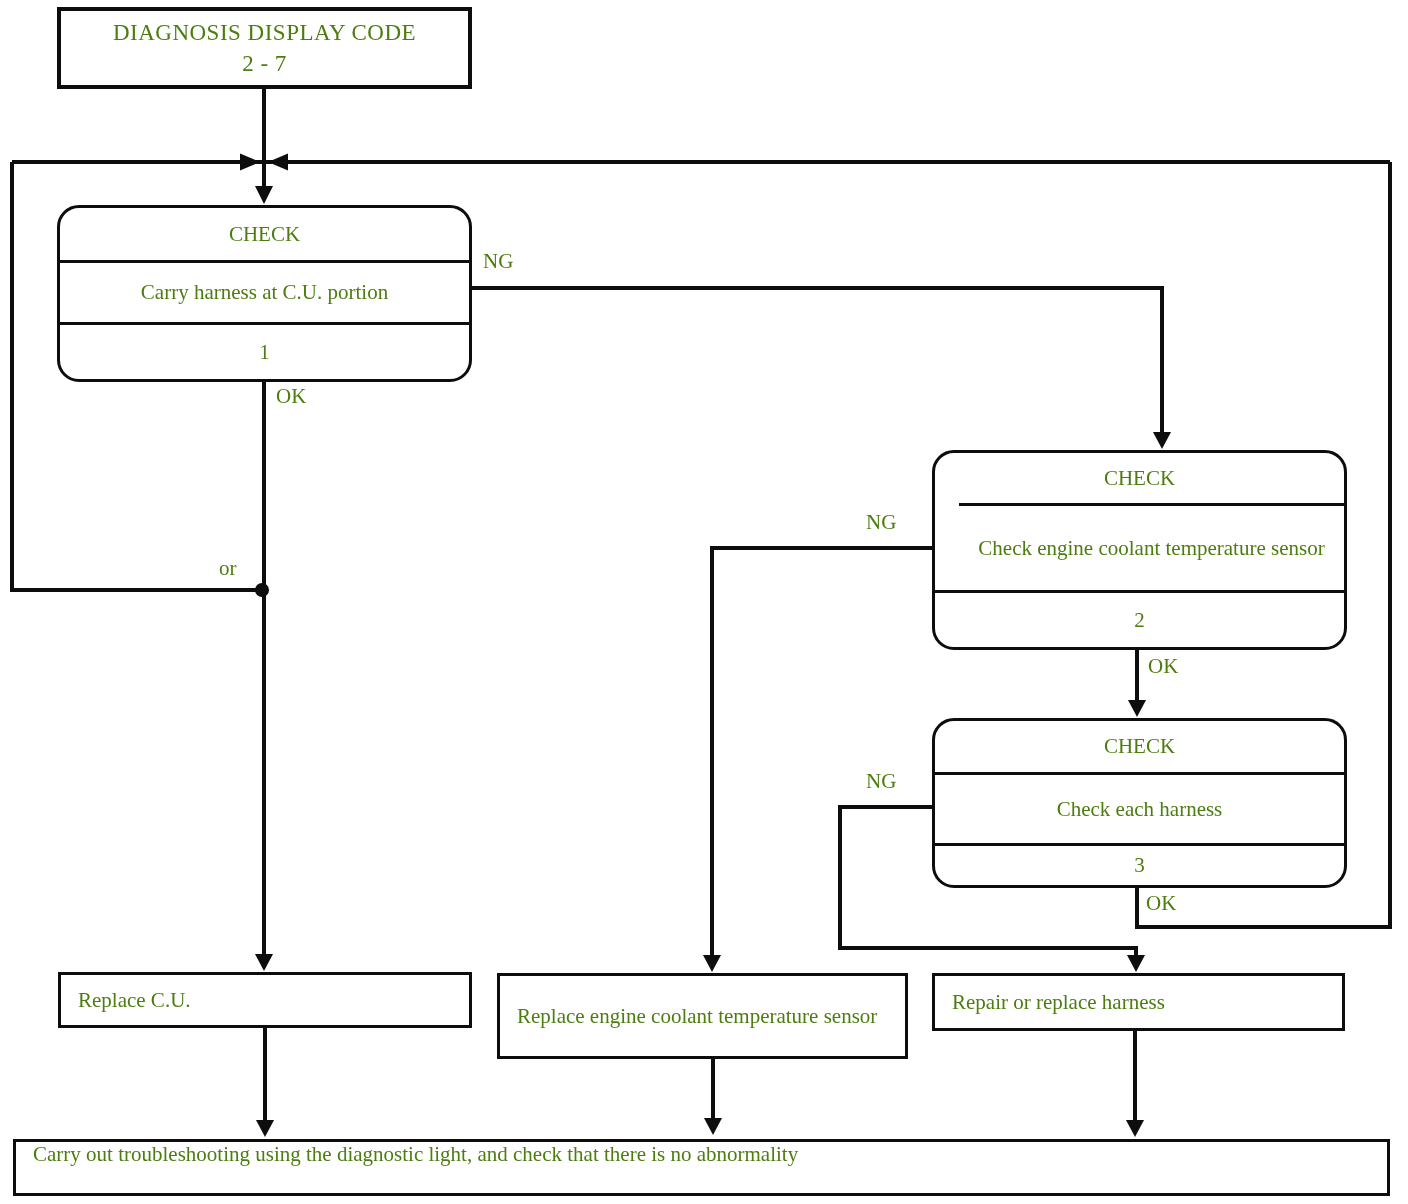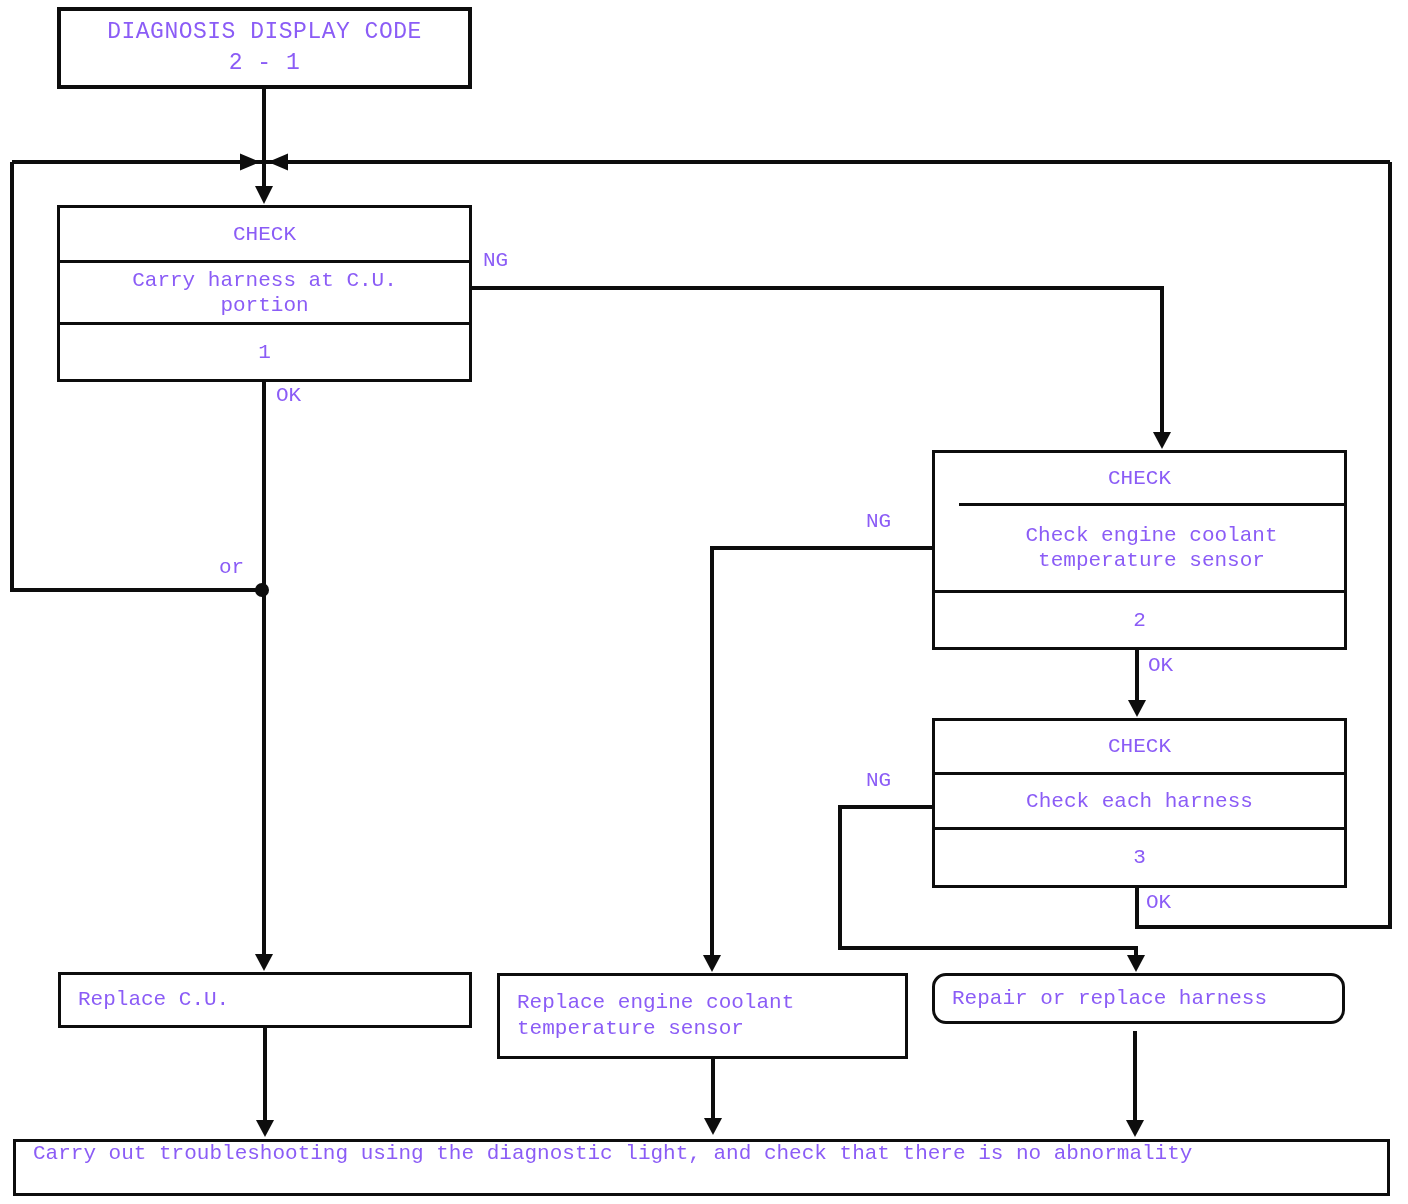--- a/index.html
+++ b/index.html
@@ -1,25 +1,25 @@
 <!DOCTYPE html>
 <html><head>
 <meta charset="utf-8">
 <style>
   html,body{margin:0;padding:0;background:#e8e8e4;}
   #stage{
     position:relative;width:1408px;height:1204px;background:#ffffff;
-    font-family:Liberation Mono, monospace;color:#8b5cf6;
+    font-family:Liberation Serif, serif;color:#4d7c0f;
     overflow:hidden;
   }
   #wires{position:absolute;left:0;top:0;width:1408px;height:1204px;}
   .box{position:absolute;box-sizing:border-box;border:3px solid #0d0d0d;background:#ffffff;}
   .title-box{border-width:4px;display:flex;flex-direction:column;align-items:center;justify-content:center;
     font-size:23px;line-height:31px;text-align:center;letter-spacing:0.5px;}
-  .check-box{display:flex;flex-direction:column;}
+  .check-box{display:flex;flex-direction:column;border-radius:22px;}
   .crow{display:flex;align-items:center;justify-content:center;text-align:center;
     font-size:21px;line-height:25px;box-sizing:border-box;}
   .crow + .crow{border-top:3px solid #0d0d0d;}
   .crow span{display:inline-block;}
   .body-wrap span{max-width:350px;}
   .action-box{display:flex;align-items:center;font-size:21px;line-height:26px;
     padding-left:17px;padding-right:12px;box-sizing:border-box;}
   .footer-box{display:flex;align-items:flex-start;font-size:21px;padding-left:17px;box-sizing:border-box;}
   .edge-label{position:absolute;font-size:21px;line-height:22px;white-space:nowrap;text-align:center;}
 </style>
@@ -73,21 +73,21 @@
       <polygon points="256,1120 274,1120 265,1137"></polygon>
       <polygon points="704,1118 722,1118 713,1135"></polygon>
       <polygon points="1126,1120 1144,1120 1135,1137"></polygon>
 
       <circle cx="262" cy="590" r="7"></circle>
     </g>
   </svg>
 
   <div class="box title-box" style="left:57px;top:7px;width:415px;height:82px;">
     <div>DIAGNOSIS DISPLAY CODE</div>
-    <div>2 - 1</div>
+    <div>2 - 7</div>
   </div>
 
   <div class="box check-box" style="left:57px;top:205px;width:415px;height:177px;">
     <div class="crow" style="height:52px;">
       <span>CHECK</span>
     </div>
     <div class="crow body-wrap" style="height:62px;">
       <span>Carry harness at C.U. portion</span>
     </div>
     <div class="crow" style="flex:1;">
@@ -104,37 +104,37 @@
     </div>
     <div class="crow" style="flex:1;">
       <span>2</span>
     </div>
   </div>
 
   <div class="box check-box" style="left:932px;top:718px;width:415px;height:170px;">
     <div class="crow" style="height:51px;">
       <span>CHECK</span>
     </div>
-    <div class="crow body-wrap" style="height:55px;">
+    <div class="crow body-wrap" style="height:71px;">
       <span>Check each harness</span>
     </div>
     <div class="crow" style="flex:1;">
       <span>3</span>
     </div>
   </div>
 
   <div class="box action-box" style="left:497px;top:973px;width:411px;height:86px;">
     <span>Replace engine coolant temperature sensor</span>
   </div>
 
   <div class="box action-box" style="left:58px;top:972px;width:414px;height:56px;">
     <span>Replace C.U.</span>
   </div>
 
-  <div class="box action-box" style="left:932px;top:973px;width:413px;height:51px;border-radius:14px;">
+  <div class="box action-box" style="left:932px;top:973px;width:413px;height:58px;">
     <span>Repair or replace harness</span>
   </div>
 
   <div class="box footer-box" style="left:13px;top:1139px;width:1377px;height:57px;">
     <span>Carry out troubleshooting using the diagnostic light, and check that there is no abnormality</span>
   </div>
 
   <div class="edge-label" style="left:483px;top:250px;">NG</div>
   <div class="edge-label" style="left:276px;top:385px;">OK</div>
   <div class="edge-label" style="left:866px;top:511px;">NG</div>

